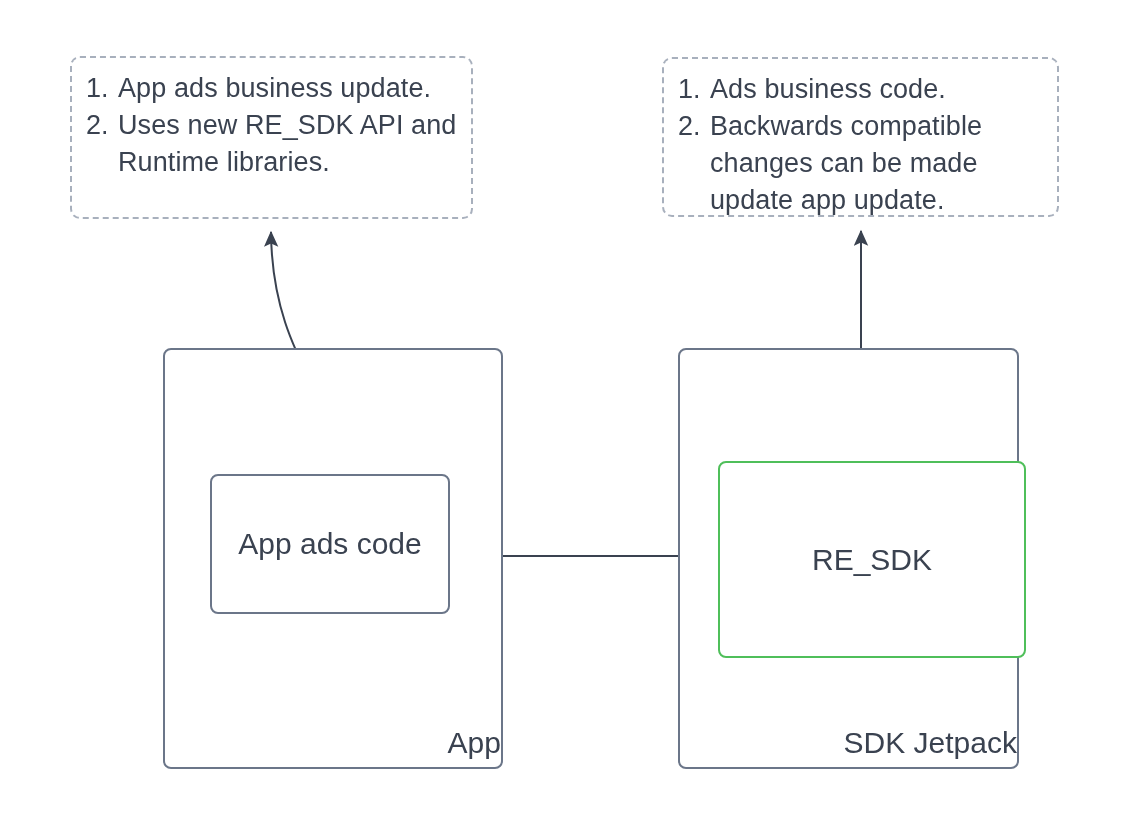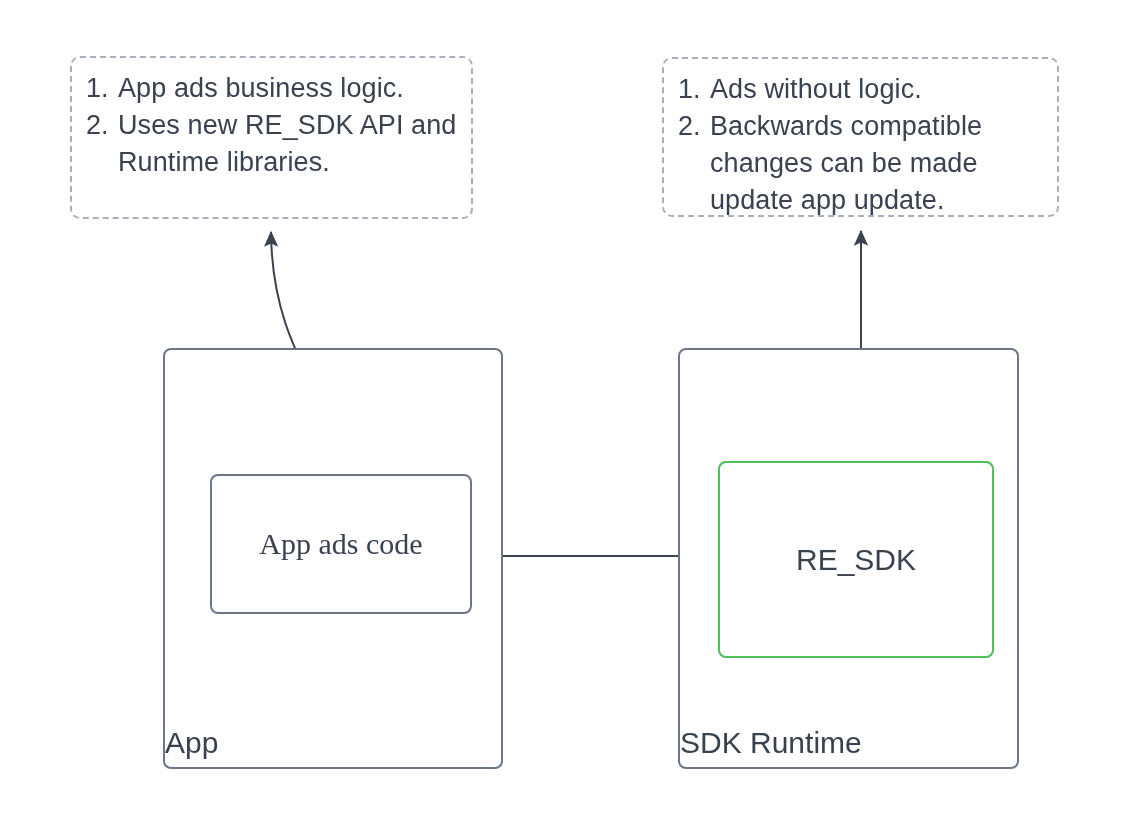--- a/index.html
+++ b/index.html
@@ -70,21 +70,21 @@
     background: #ffffff;
   }
   #box-app { left: 163px; top: 348px; width: 340px; height: 421px; }
   #box-sdk { left: 678px; top: 348px; width: 341px; height: 421px; }
 
   .container-label {
     position: absolute;
     left: 0;
     right: 0;
     bottom: 6px;
-    text-align: left;
+    text-align: right;
     color: #3a4250;
     font-size: 30px;
     line-height: 36px;
     white-space: nowrap;
   }
 
   
   .node {
     position: absolute;
     box-sizing: border-box;
@@ -94,26 +94,25 @@
     align-items: center;
     justify-content: center;
   }
   .node-label {
     color: #3a4250;
     font-size: 30px;
     line-height: 36px;
     white-space: nowrap;
   }
   #node-app-ads {
-    left: 210px; top: 474px; width: 262px; height: 140px;
+    left: 210px; top: 474px; width: 240px; height: 140px;
     border: 2px solid #6b7689;
-    font-family: Liberation Serif, serif;
   }
   #node-re-sdk {
-    left: 718px; top: 461px; width: 276px; height: 197px;
+    left: 718px; top: 461px; width: 308px; height: 197px;
     border: 2px solid #4fbf5a;
   }
 </style>
 </head>
 <body>
 
 <div id="canvas">
 
   <svg class="layer" viewBox="0 0 1134 831" xmlns="http://www.w3.org/2000/svg">
     <defs>
@@ -129,48 +128,48 @@
 
     <path d="M 861,461 L 861,231" fill="none" stroke="#3a4250" stroke-width="2" marker-end="url(#arrowhead)"></path>
 
     <path d="M 479,556 L 711,556" fill="none" stroke="#3a4250" stroke-width="2" marker-start="url(#arrowhead-start)" marker-end="url(#arrowhead)"></path>
   </svg>
 
   <div id="note-left" class="note">
     <ul class="note-list">
       <li class="note-item">
         <span class="note-num">1.</span>
-        <span class="note-text">App ads business logic.</span>
+        <span class="note-text">App ads business update.</span>
       </li>
       <li class="note-item">
         <span class="note-num">2.</span>
         <span class="note-text">Uses new RE_SDK API and Runtime libraries.</span>
       </li>
     </ul>
   </div>
 
   <div id="note-right" class="note">
     <ul class="note-list">
       <li class="note-item">
         <span class="note-num">1.</span>
-        <span class="note-text">Ads without logic.</span>
+        <span class="note-text">Ads business code.</span>
       </li>
       <li class="note-item">
         <span class="note-num">2.</span>
         <span class="note-text">Backwards compatible changes can be made update app update.</span>
       </li>
     </ul>
   </div>
 
   <div id="box-app" class="container-box">
     <div class="container-label">App</div>
   </div>
 
   <div id="box-sdk" class="container-box">
-    <div class="container-label">SDK Runtime</div>
+    <div class="container-label">SDK Jetpack</div>
   </div>
 
   <div id="node-app-ads" class="node">
     <span class="node-label">App ads code</span>
   </div>
 
   <div id="node-re-sdk" class="node">
     <span class="node-label">RE_SDK</span>
   </div>
 

